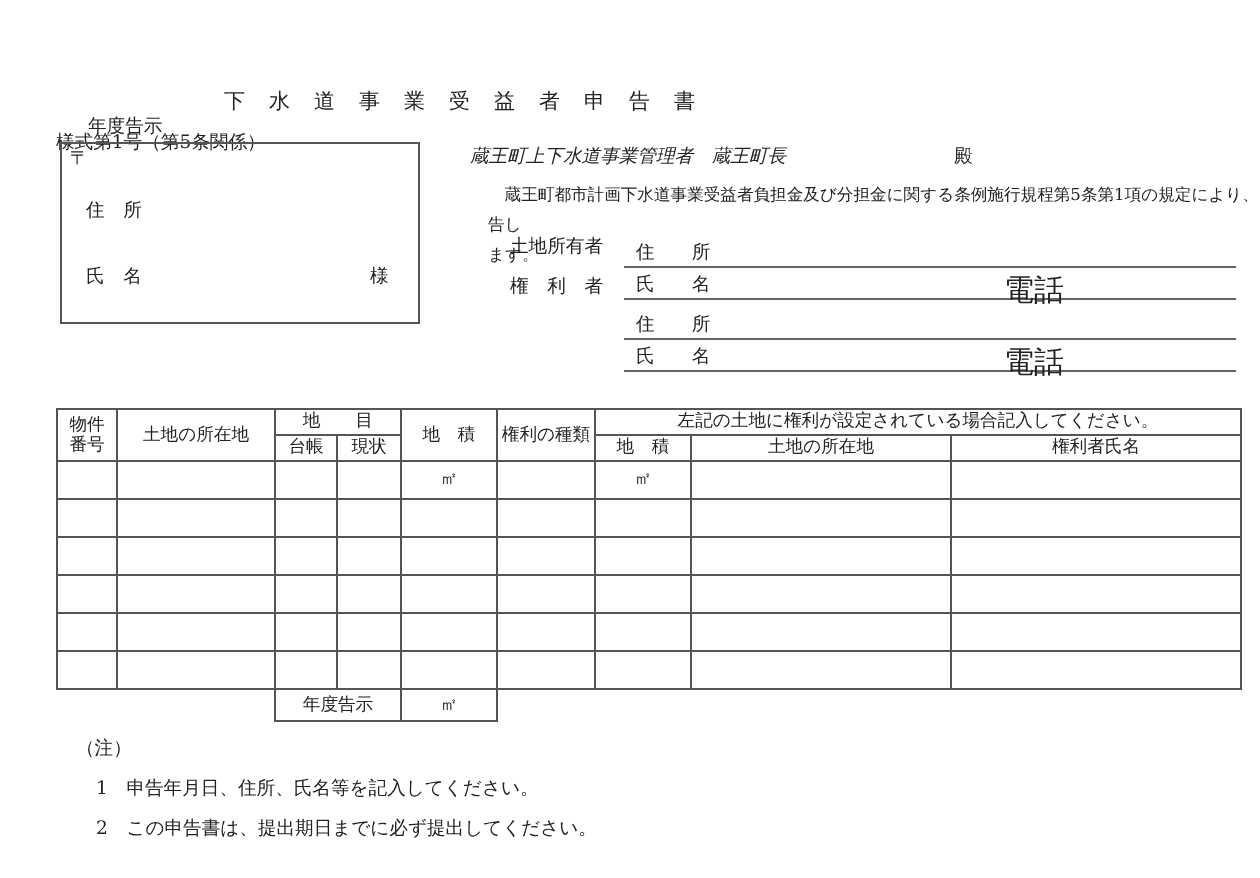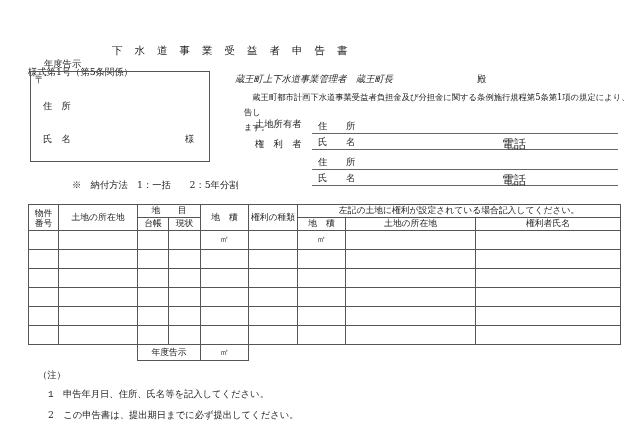--- a/index.html
+++ b/index.html
@@ -24,38 +24,38 @@
   #addressee{left:235px;top:73px;font-style:italic;}
   #addressee-honorific{left:477px;top:73px;}
   
   #body-paragraph{position:absolute;left:244px;top:90px;width:396px;
     font-size:8.3px;line-height:15px;white-space:pre-wrap;}
   
   #land-owner-label{left:255px;top:118px;}
   #rights-holder-label{left:255px;top:138px;}
   .field-line{position:absolute;left:312px;width:306px;height:15px;border-bottom:1px solid #666;}
   .field-line .flabel{position:absolute;left:6px;top:2px;font-size:9.3px;}
-  .field-line .phone{position:absolute;left:190px;top:2px;font-size:12px;}
+  .field-line .phone{position:absolute;left:190px;top:2px;font-size:15px;}
   #fl1{top:118px;} #fl2{top:134px;} #fl3{top:154px;} #fl4{top:170px;}
   #payment-note{left:72px;top:179px;}
   
   #land-table{position:absolute;left:28px;top:204px;border-collapse:collapse;table-layout:fixed;}
   #land-table th,#land-table td{
     border:1px solid #555;padding:0;font-weight:normal;
     font-size:8.8px;text-align:center;vertical-align:middle;overflow:hidden;
   }
   #land-table .hr{height:13px;}
   #land-table .dr{height:19px;}
   #land-table .fr{height:16px;}
   #th-property-no{white-space:pre-line;line-height:10px;}
   .unit{text-align:right;padding-right:3px;font-size:8.5px;}
   #land-table td.nb{border:none;background:transparent;}
   
   #notes-mark{left:38px;top:369px;}
-  #note-1{left:48px;top:389px;font-family:Liberation Mono, monospace;}
+  #note-1{left:48px;top:389px;}
   #note-2{left:48px;top:409px;}
 </style>
 </head>
 <body>
 
 <div id="page">
 
   <div id="form-number" class="abs t9">様式第1号（第5条関係）</div>
   <div id="doc-title" class="abs">下水道事業受益者申告書</div>
   <div id="fiscal-year" class="abs t9">年度告示</div>
@@ -84,21 +84,20 @@
     <span class="phone">電話</span>
   </div>
   <div id="fl3" class="field-line">
     <span class="flabel">住　　所</span>
   </div>
   <div id="fl4" class="field-line">
     <span class="flabel">氏　　名</span>
     <span class="phone">電話</span>
   </div>
 
-  <div id="payment-note" class="abs t9">※　納付方法　1：一括　　2：5年分割</div>
 
   <table id="land-table">
     <colgroup>
       <col style="width:30px">
         <col style="width:79px">
         <col style="width:31px">
       <col style="width:32px">
         <col style="width:48px">
         <col style="width:49px">
       <col style="width:48px">

